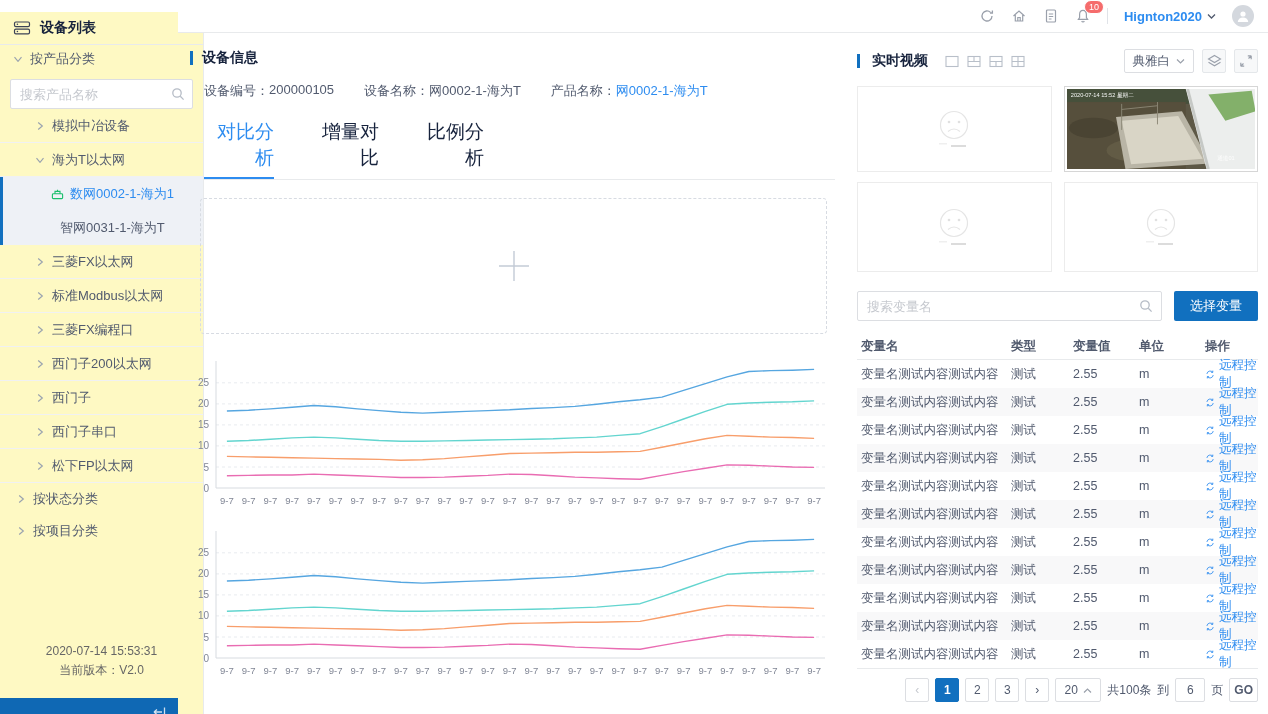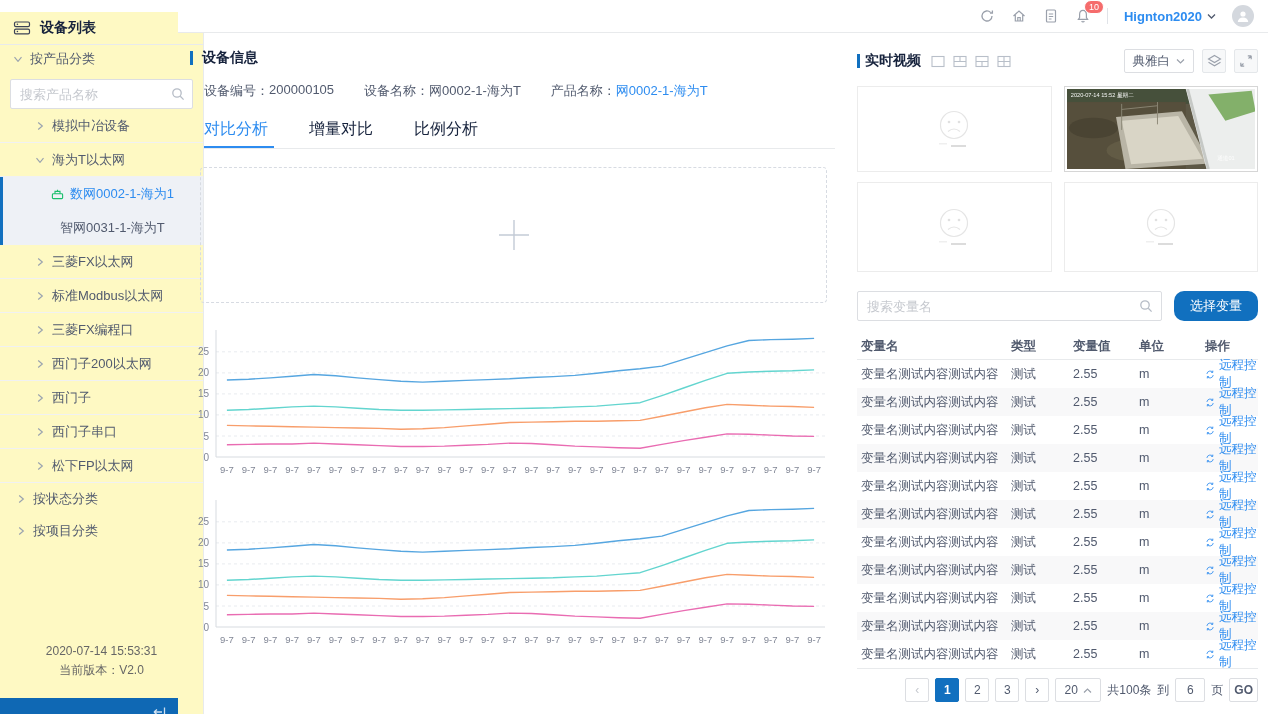--- a/index.html
+++ b/index.html
@@ -34,44 +34,44 @@
 .avatar{width:22px;height:22px;border-radius:50%;background:#d4d8de;display:flex;align-items:center;justify-content:center;cursor:pointer}
 
 .center{position:absolute;left:190px;top:33px;width:645px}
 .sec-title{display:flex;align-items:center;gap:9px;margin-top:16px}
 .sec-bar{width:3px;height:14px;background:#1170bf}
 .sec-text{font-size:14px;font-weight:700;color:#17233d}
 .info-row{display:flex;gap:30px;margin-top:15px;margin-left:14px;font-size:13px;color:#515a6e}
 .info-item{display:flex}
 .info-val.link{color:#2d8cf0;cursor:pointer}
 .tabs{display:flex;margin-top:10px;margin-left:14px;border-bottom:1px solid #e8eaec;width:631px}
-.tab{width:70px;text-align:left;padding:9px 0 8px;margin-right:35px;font-size:16px;color:#17233d;cursor:pointer}
+.tab{width:70px;text-align:right;padding:9px 0 8px;margin-right:35px;font-size:19px;color:#17233d;cursor:pointer}
 .tab.active{color:#2d8cf0;border-bottom:2px solid #2d8cf0;padding-bottom:6px}
 .add-box{margin:18px 8px 0 10px;height:136px;border:1px dashed #d7dbe2;border-radius:4px;display:flex;align-items:center;justify-content:center;cursor:pointer}
 .chart{margin-top:22px}
 .chart.second{margin-top:14px}
 
 .right{position:absolute;left:857px;top:33px;width:401px}
-.vid-header{display:flex;align-items:center;gap:5px;margin-top:16px;height:24px}
+.vid-header{display:flex;align-items:center;gap:12px;margin-top:16px;height:24px}
 .layout-icons{display:flex;gap:8px;margin-left:5px;align-items:center}
 .layout-icons>span{display:flex;cursor:pointer}
 .vid-controls{margin-left:auto;display:flex;gap:8px;align-items:center}
 .theme-select{height:24px;border:1px solid #dcdee2;border-radius:2px;display:flex;align-items:center;gap:6px;padding:0 8px;font-size:12.5px;color:#515a6e;cursor:pointer;background:#fff}
 .icon-btn{width:24px;height:24px;border:1px solid #e4e7ea;border-radius:2px;display:flex;align-items:center;justify-content:center;cursor:pointer;background:#f7f8f9}
 .video-grid{display:grid;grid-template-columns:1fr 1fr;gap:10px 12px;margin-top:13px}
 .vcell{height:86px;border:1px solid #ececec;background:#fff;display:flex;align-items:center;justify-content:center;cursor:pointer;overflow:hidden}
 .vcell:nth-child(n+3){height:90px}
 .vcell.feed{border:1px solid #d6d6d6;padding:2px}
 .vcell.feed svg{width:100%;height:100%}
 .search-row{display:flex;gap:12px;margin-top:19px}
 .var-search-wrap{flex:1;position:relative}
 .var-search{width:100%;height:30px;border:1px solid #dcdee2;border-radius:2px;padding:0 30px 0 9px;font-size:13px;color:#515a6e;outline:none;font-family:inherit}
 .var-search::placeholder{color:#c5c8ce}
 .var-search-icon{position:absolute;right:9px;top:8px}
-.select-btn{width:84px;height:30px;background:#1170bf;color:#fff;border:none;border-radius:10px;font-size:13px;cursor:pointer;font-family:inherit}
+.select-btn{width:84px;height:30px;background:#1170bf;color:#fff;border:none;border-radius:2px;font-size:13px;cursor:pointer;font-family:inherit}
 .var-table{margin-top:12px;font-size:12.5px;border-bottom:1px solid #e8eaec}
 .vt-head{display:flex;align-items:center;height:27px;font-weight:700;color:#515a6e;border-bottom:1px solid #e8eaec}
 .vt-row{display:flex;align-items:center;height:28px;color:#515a6e}
 .vt-rows .vt-row:nth-child(even){background:#f8f8f9}
 .c-name{width:154px;padding-left:4px;white-space:nowrap}
 .c-type{width:62px}
 .c-value{width:66px}
 .c-unit{width:60px}
 .c-action{flex:1;padding-left:6px}
 .action-link{color:#2d8cf0;display:inline-flex;gap:4px;align-items:center;cursor:pointer}

